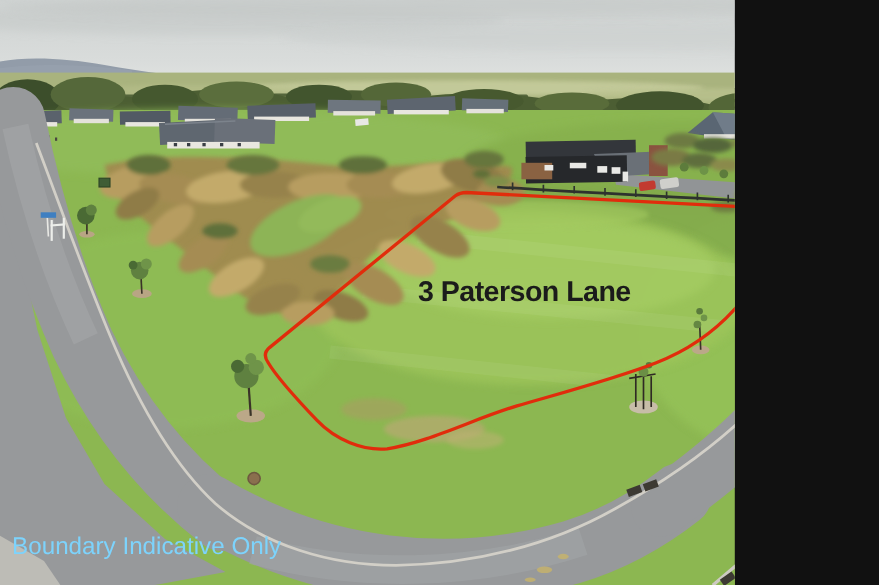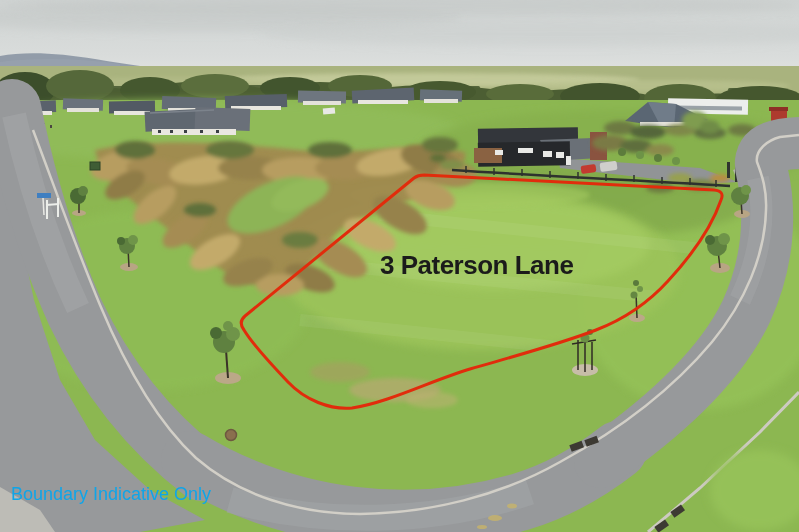--- a/index.html
+++ b/index.html
@@ -1,22 +1,22 @@
 <!DOCTYPE html>
 <html><head>
 <meta charset="utf-8">
 <style>
   html,body{margin:0;padding:0;background:#111;}
-  #photo{position:relative;width:799px;height:532px;overflow:hidden;
+  #photo{position:relative;width:668px;height:532px;overflow:hidden;
          font-family:"Liberation Sans",sans-serif;}
   #scene{position:absolute;left:0;top:0;}
   .overlay{position:absolute;white-space:nowrap;}
   #lot-label{left:380px;top:250px;font-size:26px;font-weight:bold;
              color:#1b1b1b;letter-spacing:-0.5px;}
-  #disclaimer-label{left:11px;top:484px;font-size:18px;color:#0ea5e9;}
+  #disclaimer-label{left:11px;top:484px;font-size:22px;color:#7dd3fc;}
 </style>
 </head>
 <body>
 
 <div id="photo">
 <svg id="scene" width="799" height="532" viewBox="0 0 799 532">
   <defs>
     <linearGradient id="skyG" x1="0" y1="0" x2="0" y2="1">
       <stop offset="0" stop-color="#cfd3d2"></stop>
       <stop offset="0.7" stop-color="#d9dcdb"></stop>

